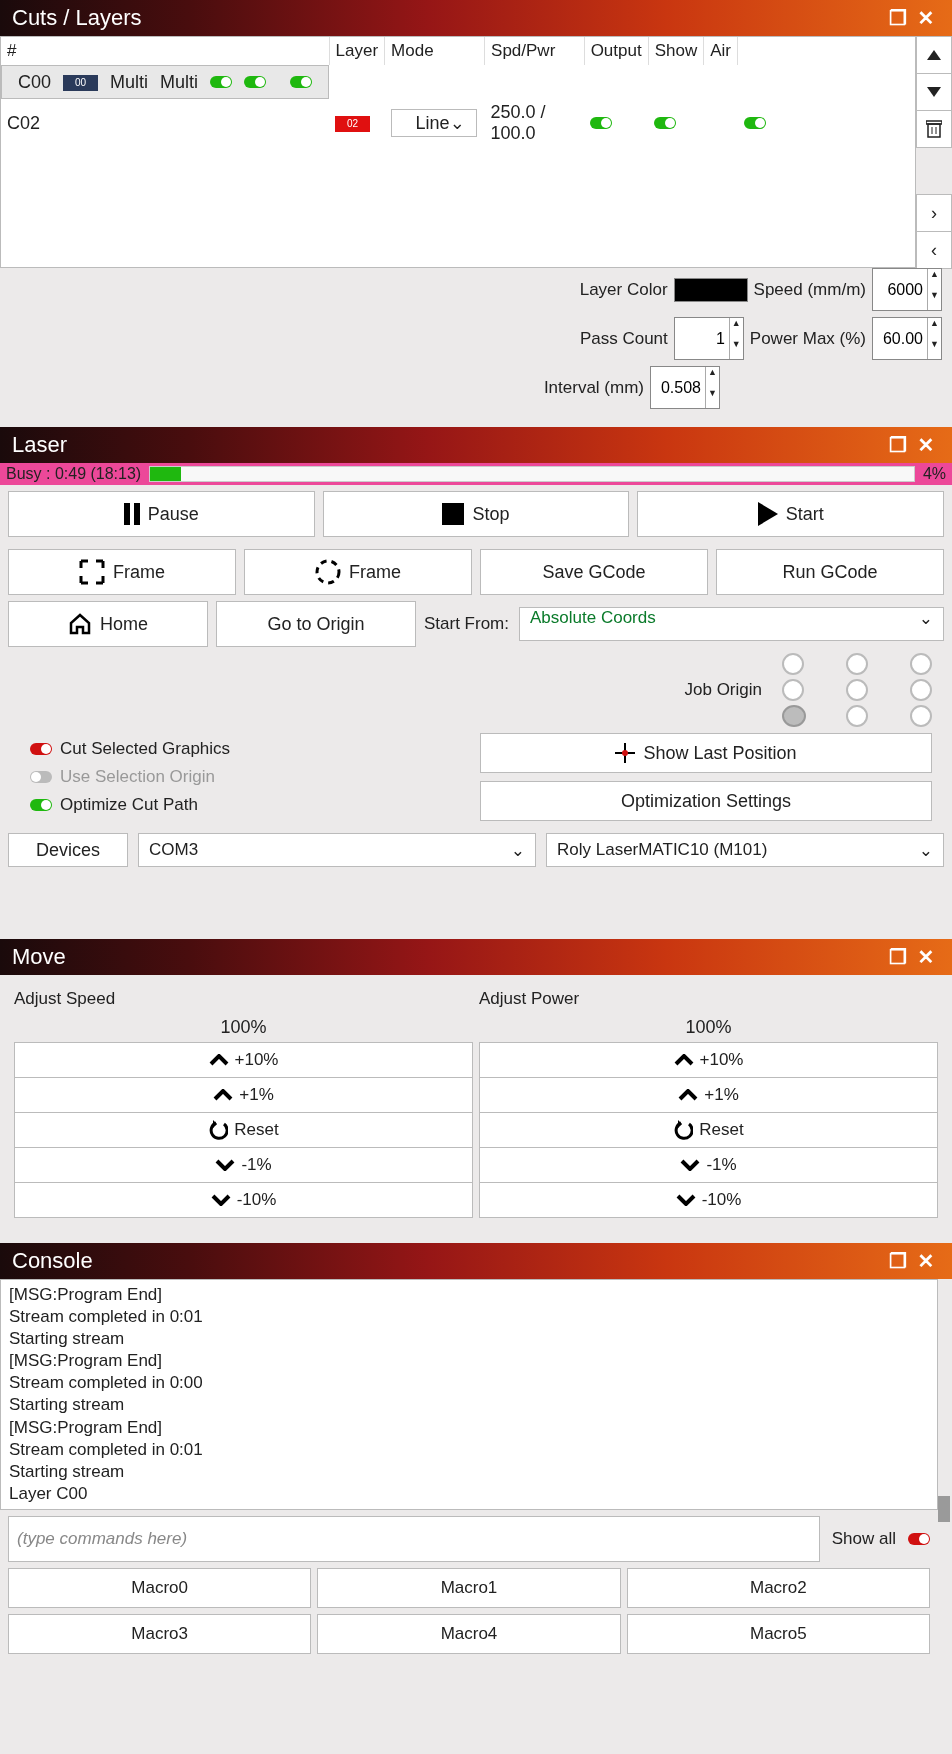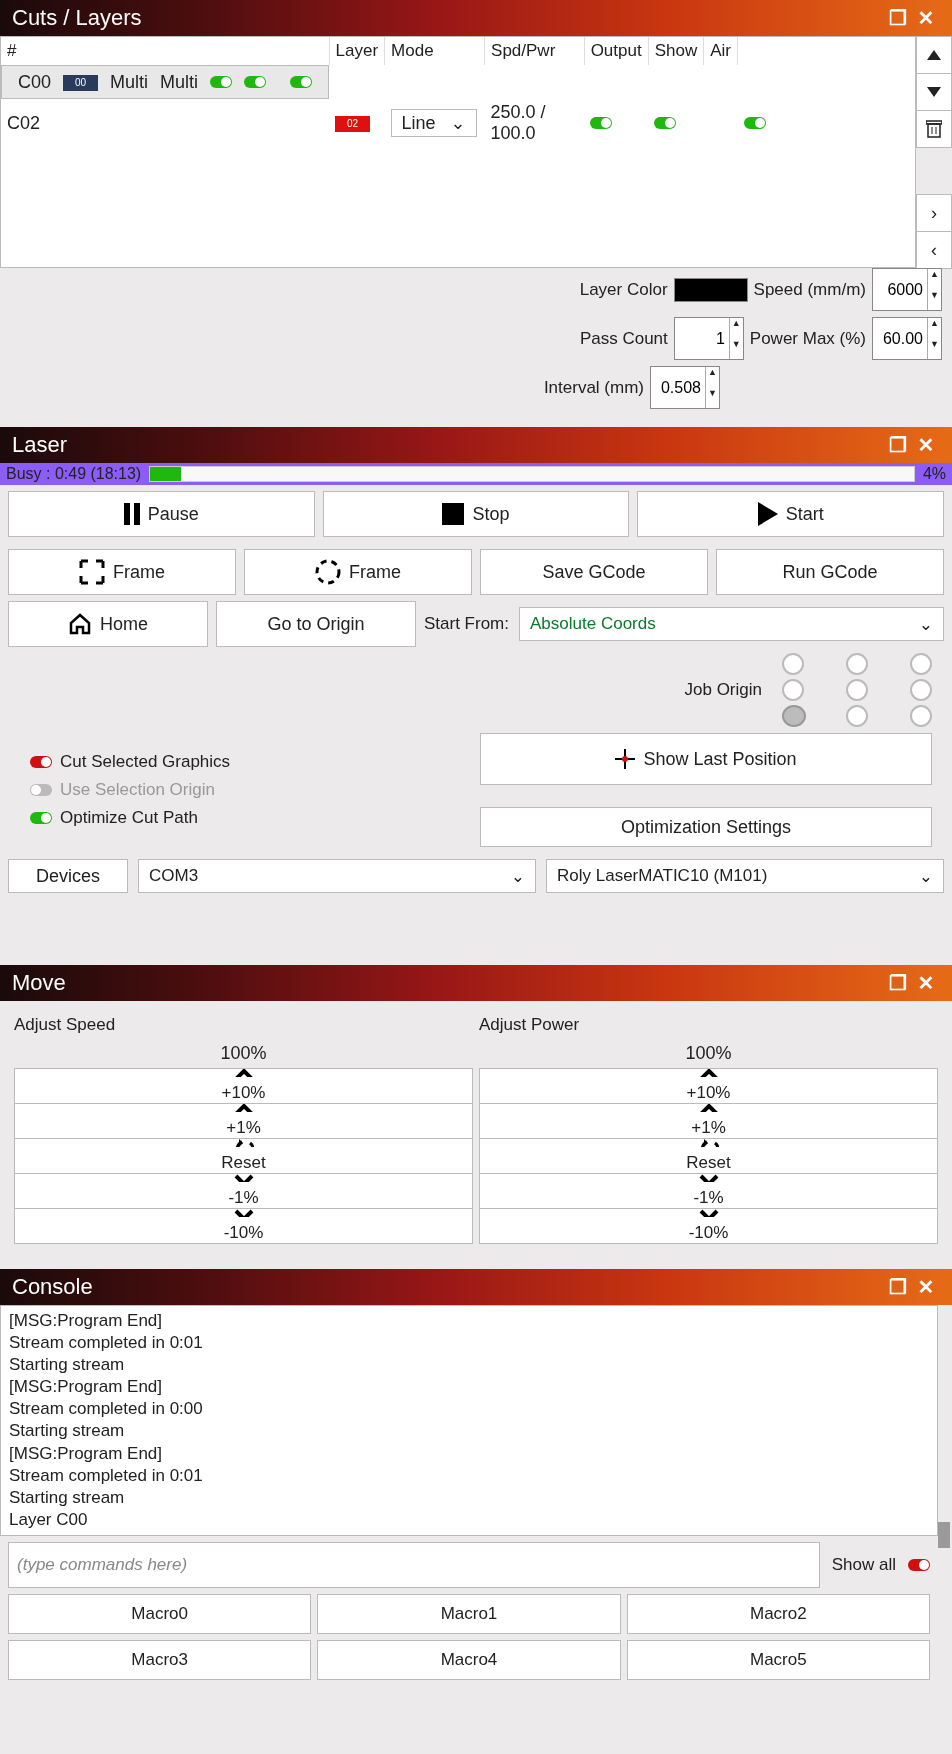--- a/index.html
+++ b/index.html
@@ -19,21 +19,21 @@
 .cuts-table { flex: 1; background: #fff; border: 1px solid #bbb; }
 .cuts-side { width: 36px; display: flex; flex-direction: column; }
 .cuts-side .sbtn { background: #fff; border: 1px solid #bbb; height: 38px; display: flex; align-items: center; justify-content: center; font-size: 18px; cursor: pointer; margin-bottom: -1px; }
 table.layers { width: 100%; border-collapse: collapse; }
 table.layers th { text-align: left; font-weight: 400; padding: 4px 6px; border-right: 1px solid #ddd; font-size: 17px; }
 table.layers td { padding: 3px 6px; font-size: 18px; }
 table.layers tr.sel { background: #e8e8e8; }
 .layer-swatch { display: inline-block; width: 35px; height: 16px; vertical-align: middle; }
 .sw-dark { background: #2a3a5a; color:#fff; font-size:10px; text-align:center; line-height:16px; }
 .sw-red { background: #e01010; color:#fff; font-size:10px; text-align:center; line-height:16px; }
-.mode-sel { display:flex; align-items:center; border:1px solid #bbb; background:#fff; padding:2px 10px; width:86px; justify-content:space-between; }
+.mode-sel { display:flex; align-items:center; border:1px solid #bbb; background:#fff; padding:2px 24px; width:86px; justify-content:space-between; }
 .toggle { display:inline-block; width:22px; height:12px; border-radius:6px; background:#1fb80f; position:relative; }
 .toggle::after { content:""; position:absolute; right:1px; top:1px; width:10px; height:10px; background:#fff; border-radius:50%; }
 .toggle.off { background:#bbb; }
 .toggle.off::after { left:1px; right:auto; }
 .toggle.red { background:#d01010; }
 
 .tabs { display:flex; gap:0; padding:10px; }
 .tab { border:1px solid #999; background:#fff; padding:5px 10px; display:flex; align-items:center; gap:8px; min-width:100px; }
 .tab .sq { width:22px; height:22px; }
 .sq.black { background:#000; }
@@ -42,47 +42,47 @@
 .params { display:flex; justify-content:flex-end; padding:0 10px 6px; gap:6px; flex-wrap:wrap; }
 .params .row { display:flex; align-items:center; gap:6px; }
 .params label { text-align:right; }
 .color-box { width:74px; height:24px; background:#000; border:1px solid #888;}
 .num-input { display:flex; border:1px solid #888; background:#fff; height:43px; }
 .num-input input { border:0; width:54px; text-align:right; padding-right:4px; font-size:16px; }
 .num-input .spin { width:14px; display:flex; flex-direction:column; font-size:9px; }
 .num-input .spin span { flex:1; text-align:center; line-height:11px; border-left:1px solid #aaa; cursor:pointer;}
 
 
-.progress-row { display:flex; align-items:center; background:#8b5cf6; font-size:16px; padding:2px 6px; gap:8px; }
+.progress-row { display:flex; align-items:center; background:#ec4899; font-size:16px; padding:2px 6px; gap:8px; }
 .prog-bar-outer { flex:1; height:16px; background:#f8f8f8; border:1px solid #ccc; position:relative; }
 .prog-bar-inner { position:absolute; left:0; top:0; bottom:0; background:#1fb80f; }
 .btn-grid { display:grid; grid-template-columns: repeat(4, 1fr); gap:8px; padding:6px 8px; }
 .btn { background:#fff; border:1px solid #bbb; height:46px; display:flex; align-items:center; justify-content:center; gap:8px; cursor:pointer; font-size:18px;}
 .icon-pause { width:16px; display:flex; gap:4px;} .icon-pause span{width:6px;height:22px;background:#000;}
 .icon-stop { width:22px; height:22px; background:#000; }
 .icon-play { width:0;height:0;border-left:20px solid #000;border-top:12px solid transparent;border-bottom:12px solid transparent;}
 .row-grid { display:grid; grid-template-columns:200px 200px 1fr; gap:8px; padding:0 8px 6px; align-items:center;}
 .row-grid2 { display:grid; grid-template-columns:1fr 1fr; gap:8px; padding:0 20px 6px; align-items:center;}
 .sel { background:#fff; border:1px solid #bbb; height:34px; display:flex; align-items:center; padding:0 10px; justify-content:space-between;}
 .start-from { display:flex; align-items:center; gap:10px; justify-content:flex-end;}
 .start-from .sf-val { color:#0a7a2a; flex:1; }
-.start-from-box { background:#fff; border:1px solid #bbb; height:34px; display:flex; align-items:center; padding:0 10px; flex:1;}
+.start-from-box { background:#fff; border:1px solid #bbb; height:34px; display:flex; padding:0 10px; flex:1;}
 .origin-grid { display:grid; grid-template-columns:repeat(3,34px); grid-template-rows:repeat(3,22px); gap:4px 30px; justify-content:end;}
 .origin-grid .dot { width:22px; height:22px; border:2px solid #bbb; border-radius:50%; background:#fff;}
 .origin-grid .dot.sel { background:#bcbcbc; border-color:#999;}
 .check-row { display:flex; align-items:center; gap:8px; padding:4px 10px; font-size:17px;}
 .check-row.dis { color:#999; }
 .devices-row { display:grid; grid-template-columns:120px 1fr 1fr; gap:10px; padding:6px 8px 10px;}
 
 
 .adjust-wrap { display:flex; gap:6px; padding:14px; }
 .adjust-col { flex:1; }
 .adjust-col .head { font-size:17px; margin-bottom:8px; }
 .adjust-col .pct { text-align:center; font-size:18px; margin-bottom:4px;}
-.adjust-btn { background:#fff; border:1px solid #bbb; height:36px; display:flex; align-items:center; justify-content:center; gap:6px; margin-bottom:-1px; cursor:pointer; font-size:17px;flex-direction:column;}
+.adjust-btn { background:#fff; border:1px solid #bbb; height:36px; display:flex; align-items:center; justify-content:center; gap:6px; margin-bottom:-1px; cursor:pointer; font-size:17px;}
 
 
 .console-body { background:#fff; border:1px solid #bbb; min-height:190px; padding:4px 8px; font-size:17px; line-height:1.3; position:relative;}
 .cmd-row { display:flex; align-items:center; gap:12px; padding:6px 8px;}
 .cmd-input { flex:1; background:#fff; border:1px solid #bbb; height:46px; padding:0 8px; color:#888; font-style:italic; display:flex; align-items:center;}
 .macro-grid { display:grid; grid-template-columns:repeat(3,1fr); gap:6px; padding:0 8px 8px;}
 .macro-btn { background:#fff; border:1px solid #bbb; height:40px; display:flex; align-items:center; justify-content:center; cursor:pointer;}
 
 svg { display:block; }
 .scroll-thumb { position:absolute; right:0; width:12px; height:26px; background:#9a9a9a; bottom:18px;}
@@ -309,21 +309,21 @@
         <div class="check-row dis">
             <span class="toggle off"></span>
             <span>Use Selection Origin</span>
           </div>
         <div class="check-row">
             <span class="toggle"></span>
             <span>Optimize Cut Path</span>
           </div>
       </div>
       <div>
-        <div class="btn" style="height:52px;margin-bottom:22px">
+        <div class="btn" style="height:40px;margin-bottom:8px">
           <svg width="20" height="20">
               <line x1="10" y1="0" x2="10" y2="20" stroke="#000" stroke-width="2"></line>
               <line x1="0" y1="10" x2="20" y2="10" stroke="#000" stroke-width="2"></line>
               <circle cx="10" cy="10" r="3" fill="#d01010"></circle>
             </svg>
           <span>Show Last Position</span>
           </div>
         <div class="btn" style="height:40px">Optimization Settings</div>
       </div>
     </div>

